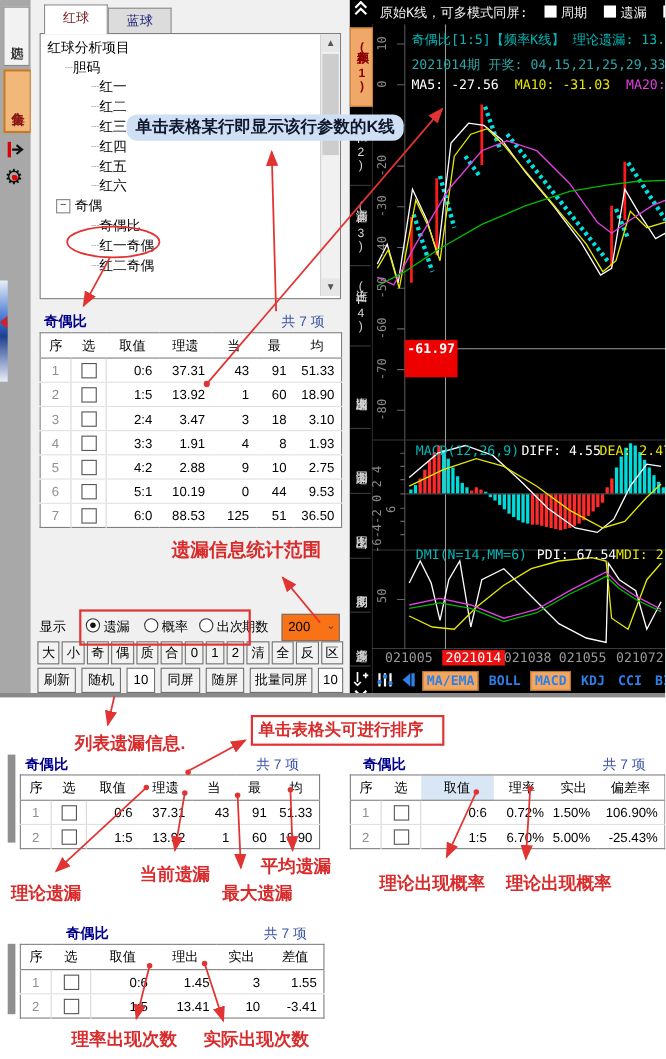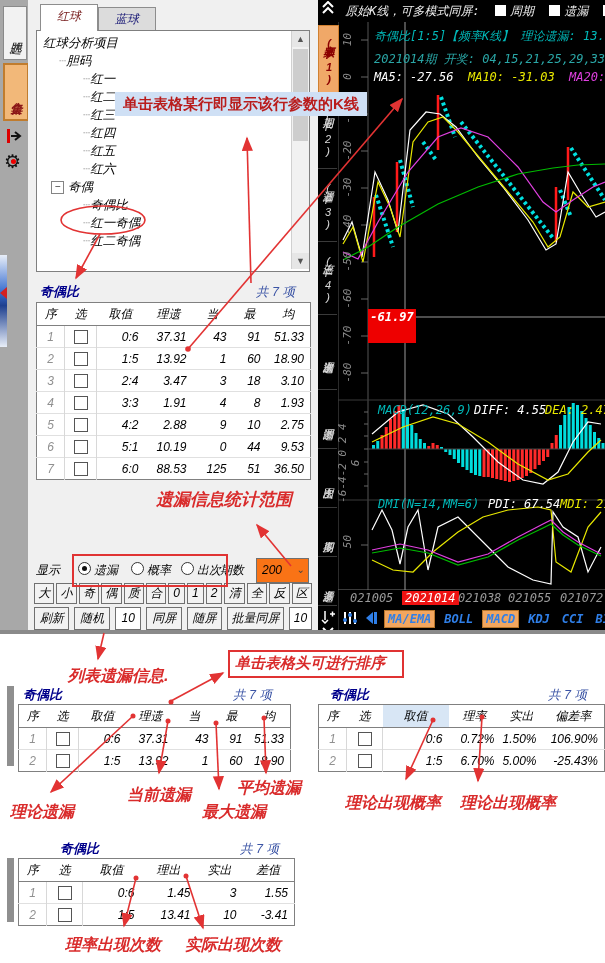--- a/index.html
+++ b/index.html
@@ -1,18 +1,18 @@
 <!DOCTYPE html>
 <html><head>
 <meta charset="utf-8">
 <style>
   html,body{margin:0;padding:0;background:#fff;}
   #app{position:relative;width:605px;height:963px;overflow:hidden;
        font-family:"Liberation Sans","DejaVu Sans",sans-serif;font-size:12px;color:#000;background:#fff;}
-  .abs{position:absolute;font-style:italic;}
+  .abs{position:absolute;}
   
   #sidebar{left:0;top:0;width:28px;height:630px;background:#a8a8a8;}
   .side-btn{left:3px;width:22px;writing-mode:vertical-rl;text-orientation:upright;
             display:flex;align-items:center;justify-content:center;font-size:12px;cursor:pointer;}
   #btn-select{top:6px;height:52px;background:#f2f2f2;border:1px solid #8a8a8a;color:#222;}
   #btn-collect{top:63px;height:54px;background:#f2b879;border:2px solid #c07c2e;color:#8b1717;font-weight:bold;}
   #side-grad{left:0;top:255px;width:7px;height:92px;background:linear-gradient(#e8eef8,#3a6fd0 40%,#1d3f8f 55%,#e8eef8);}
   #side-grad .red-mark{position:absolute;left:0;top:32px;width:7px;height:12px;background:#d42020;clip-path:polygon(0 50%,100% 0,100% 100%);}
   
   #left-panel{left:28px;top:0;width:290px;height:630px;background:#f0f0f0;}
@@ -68,23 +68,23 @@
   #xaxis span{position:absolute;top:1px;}
   #xaxis .cur{background:#ee1111;color:#fff;padding:0 3px;}
   #chart-toolbar{left:20px;top:608px;width:312px;height:22px;display:flex;align-items:center;gap:6px;padding-left:4px;box-sizing:border-box;}
   .ind-btn{color:#2f7fe8;font-weight:bold;font-size:12px;padding:1px 3px;cursor:pointer;font-family:"DejaVu Sans Mono",monospace;}
   .ind-btn.active{background:#f2a65f;border:1px solid #b8762a;}
   
   #bottom{left:0;top:630px;width:605px;height:333px;background:#fff;}
   .red-note{position:absolute;color:#d92b2b;font-weight:bold;white-space:nowrap;}
   .red-box{position:absolute;border:2px solid #e03333;}
   .gray-strip{position:absolute;width:7px;background:#8f8f8f;}
-  #annot-rowclick{position:absolute;left:115px;top:92px;width:252px;height:24px;background:#cfe0f5;
-                  color:#b91c1c;font-weight:bold;font-size:15px;line-height:24px;text-align:center;
-                  white-space:nowrap;z-index:50;}
+  #annot-rowclick{position:absolute;left:115px;top:104px;width:252px;height:24px;background:#cfe0f5;
+                  color:#0f172a;font-weight:bold;font-size:15px;line-height:24px;text-align:center;
+                  white-space:nowrap;z-index:50;border-radius:10px;}
   #overlay-svg{position:absolute;left:0;top:0;width:605px;height:963px;z-index:60;pointer-events:none;}
   .divider{position:absolute;left:0;top:630px;width:605px;height:4px;background:#8a8a8a;z-index:5;}
 </style>
 </head>
 <body>
 
 <div id="app">
 
   <div id="sidebar" class="abs">
     <div id="btn-select" class="abs side-btn">选胆</div>

